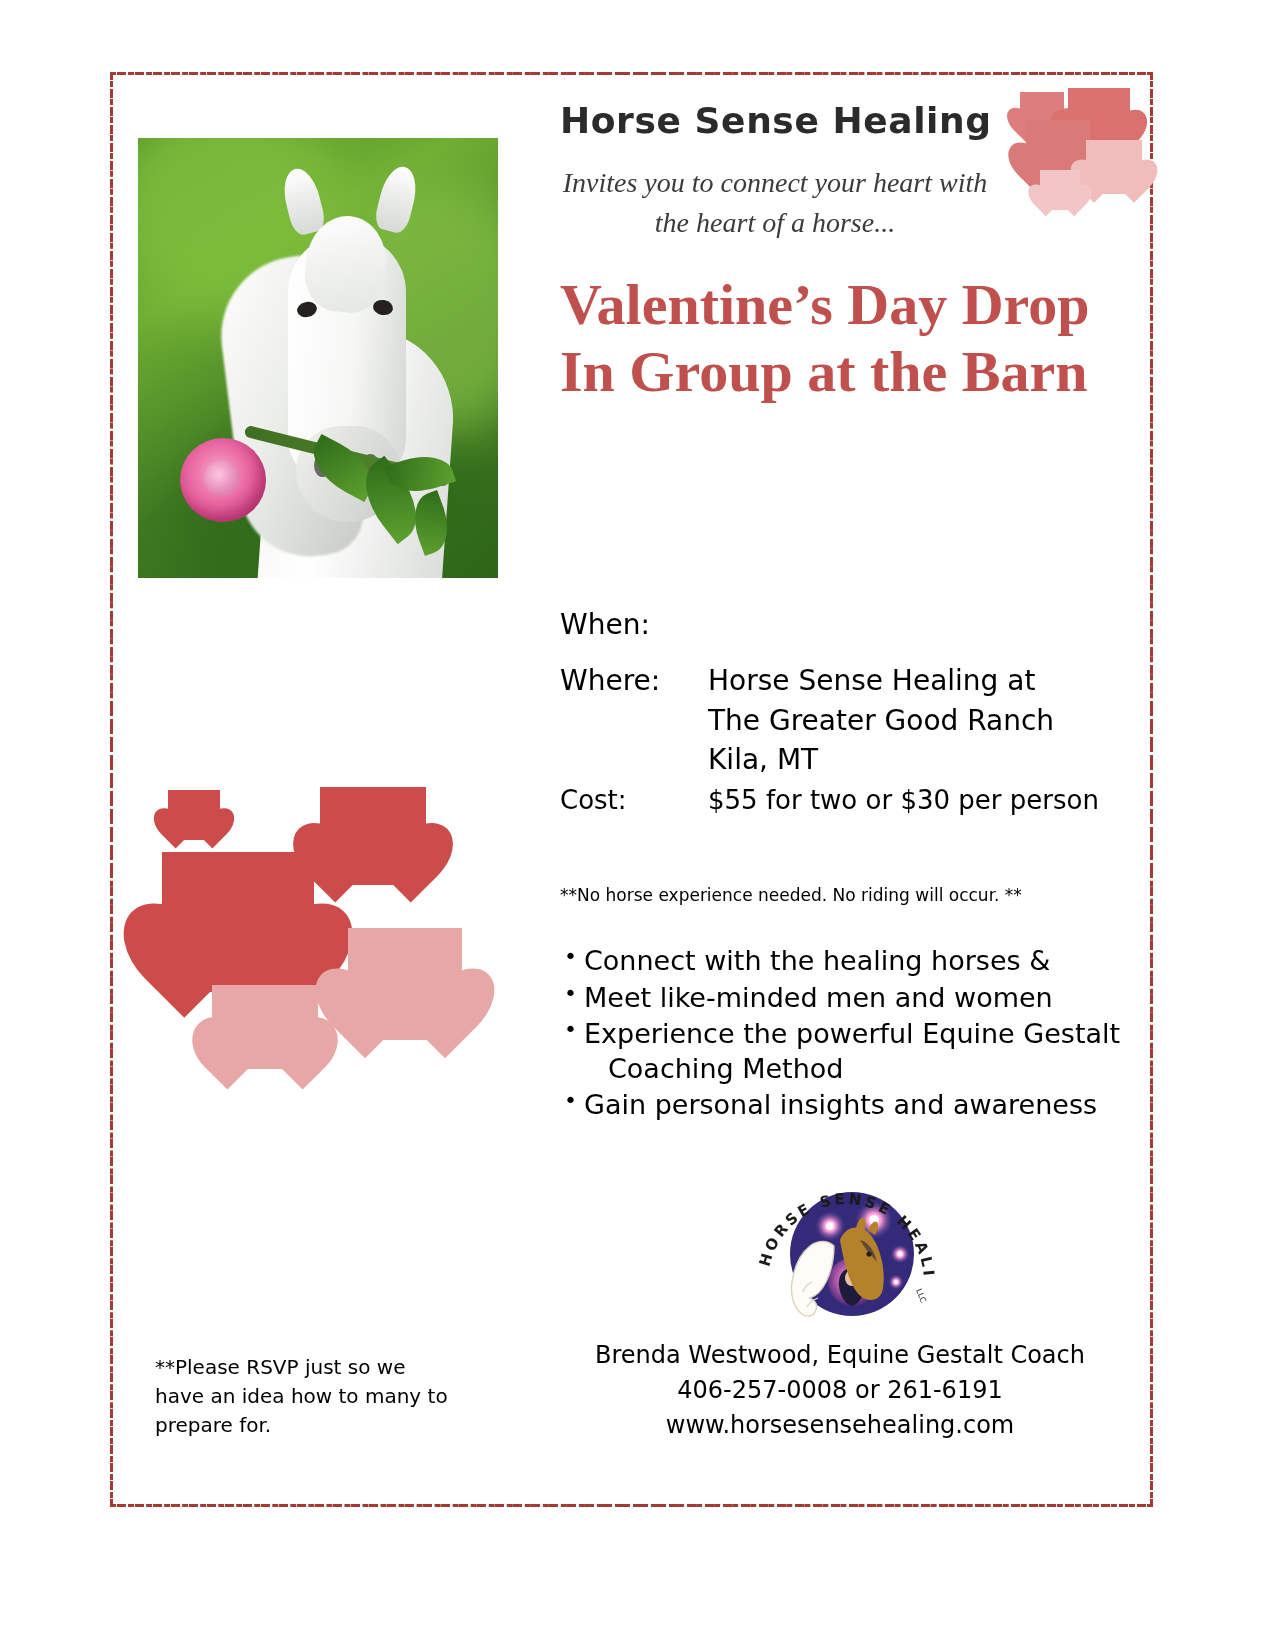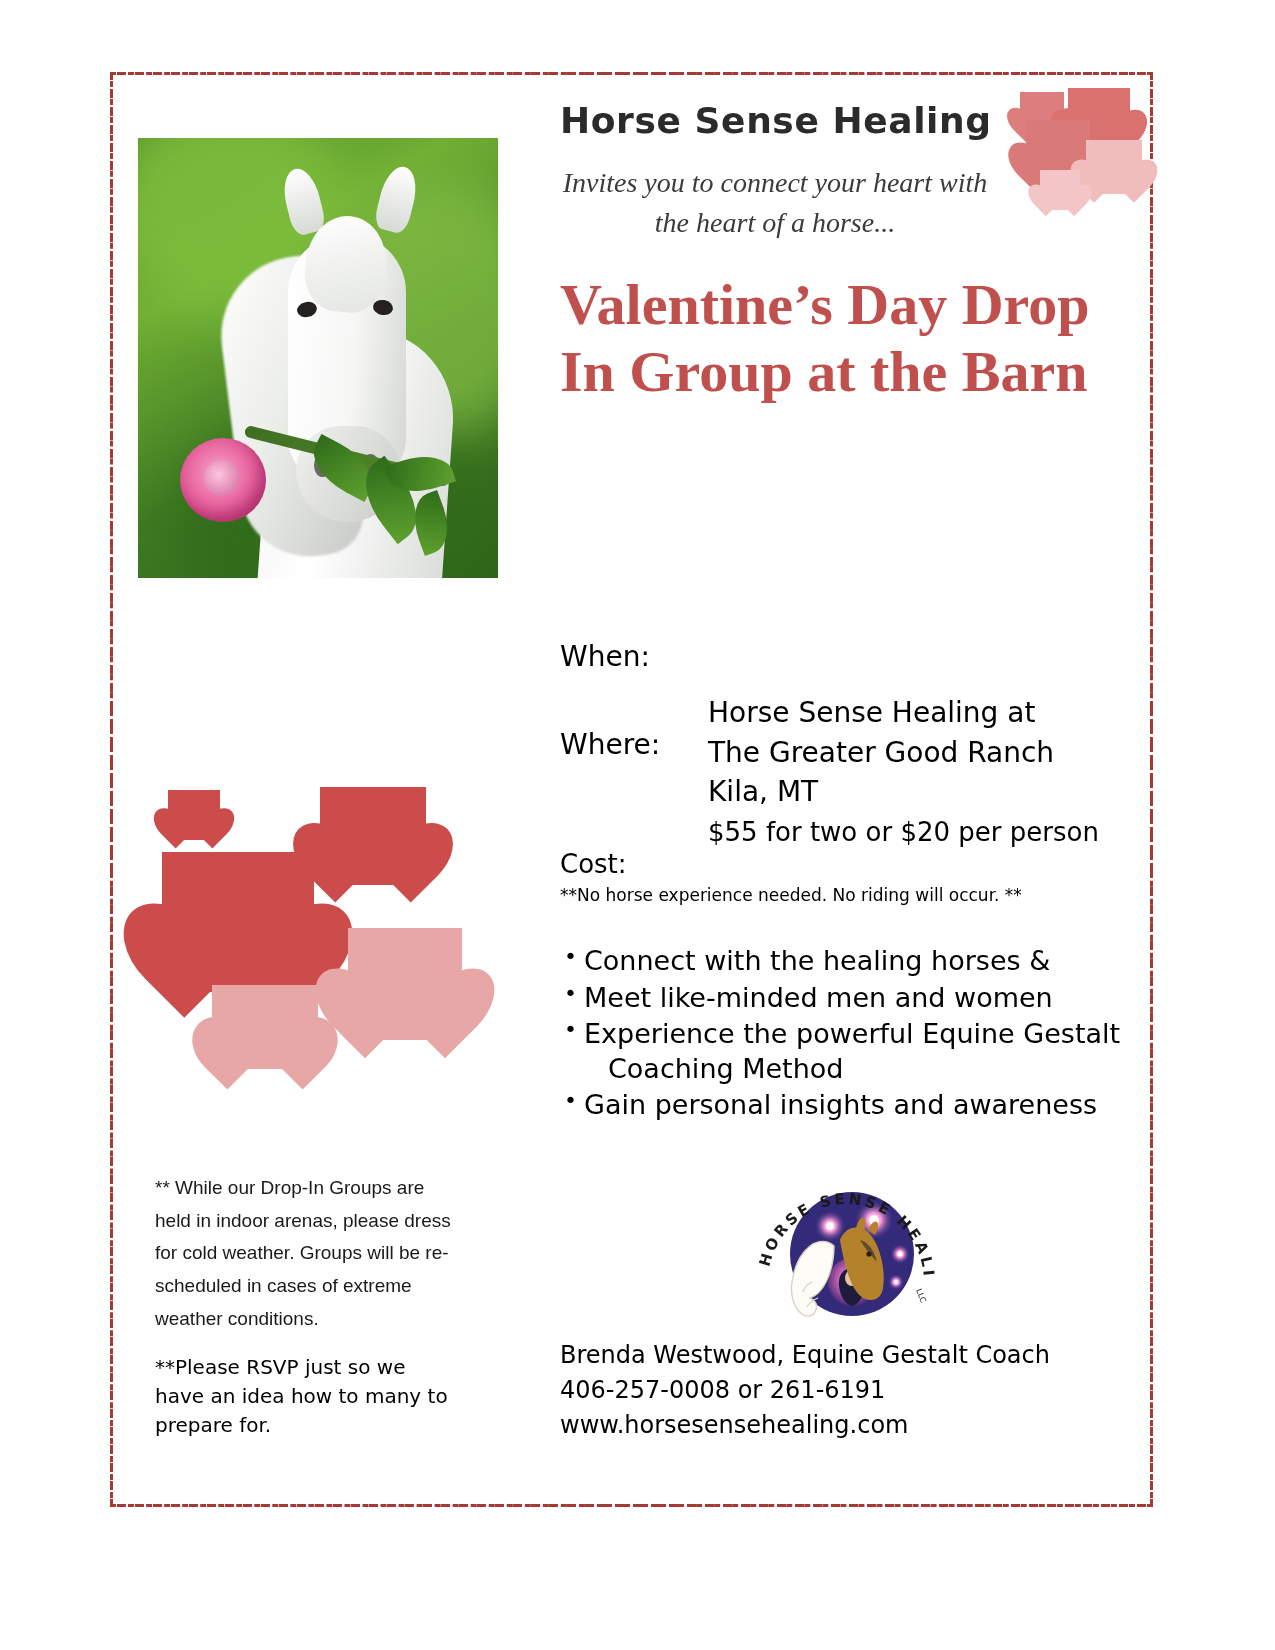--- a/index.html
+++ b/index.html
@@ -234,21 +234,20 @@
     width: 570px;
     font-family: "DejaVu Sans", sans-serif;
     color: #000;
   }
   .det-row { display: flex; }
   .det-label {
     width: 148px;
     flex: 0 0 148px;
     font-size: 28px;
     line-height: 1.42;
-    margin-top: 32px;
   }
   .det-value {
     font-size: 28px;
     line-height: 1.42;
   }
   .det-value sup { font-size: .58em; vertical-align: super; }
   .det-row.cost { margin-top: 2px; }
   .det-row.cost .det-label { font-size: 26px; }
   .det-row.cost .det-value { font-size: 26px; }
 
@@ -324,21 +323,21 @@
     height: 160px;
   }
   .logo svg { display: block; }
 
   
   .contact {
     position: absolute;
     left: 560px;
     top: 1338px;
     width: 560px;
-    text-align: left;
+    text-align: center;
     font-family: "DejaVu Sans", sans-serif;
     font-size: 24px;
     line-height: 1.45;
     color: #000;
   }
 </style>
 </head>
 <body>
 
 <div class="page">
@@ -415,21 +414,21 @@
     <div class="det-row" style="margin-top:16px;">
       <div class="det-label">Where:</div>
       <div class="det-value">
         <span>Horse Sense Healing at</span><br>
         <span>The Greater Good Ranch</span><br>
         <span>Kila, MT</span>
       </div>
     </div>
     <div class="det-row cost">
       <div class="det-label">Cost:</div>
-      <div class="det-value">$55 for two or $20 per person</div>
+      <div class="det-value">$55 for two or $30 per person</div>
     </div>
   </div>
 
   <div class="disclaimer-small">**No horse experience needed. No riding will occur. **</div>
 
   <ul class="bullets">
     <li>
       <span>Connect with the healing horses &amp;</span>
     </li>
     <li>
@@ -437,21 +436,20 @@
     </li>
     <li>
       <span>Experience the powerful Equine Gestalt</span>
       <span class="cont">Coaching Method</span>
     </li>
     <li>
       <span>Gain personal insights and awareness</span>
     </li>
   </ul>
 
-  <div class="note-weather">** While our Drop-In Groups are held in indoor arenas, please dress for cold weather.  Groups will be re-scheduled in cases of extreme weather  conditions.</div>
   <div class="note-rsvp">**Please RSVP just so we have an idea how to many to prepare for.</div>
 
   <div class="logo">
     <svg width="196" height="160" viewBox="0 0 196 160" xmlns="http://www.w3.org/2000/svg">
       <defs>
         <path id="arcTop" d="M 20,112 A 78,78 0 0 1 176,112" fill="none"></path>
         <radialGradient id="starGlow" cx="50%" cy="50%" r="50%">
           <stop offset="0%" stop-color="#ffffff"></stop>
           <stop offset="35%" stop-color="#ff9ad6"></stop>
           <stop offset="100%" stop-color="#342a7a" stop-opacity="0"></stop>

